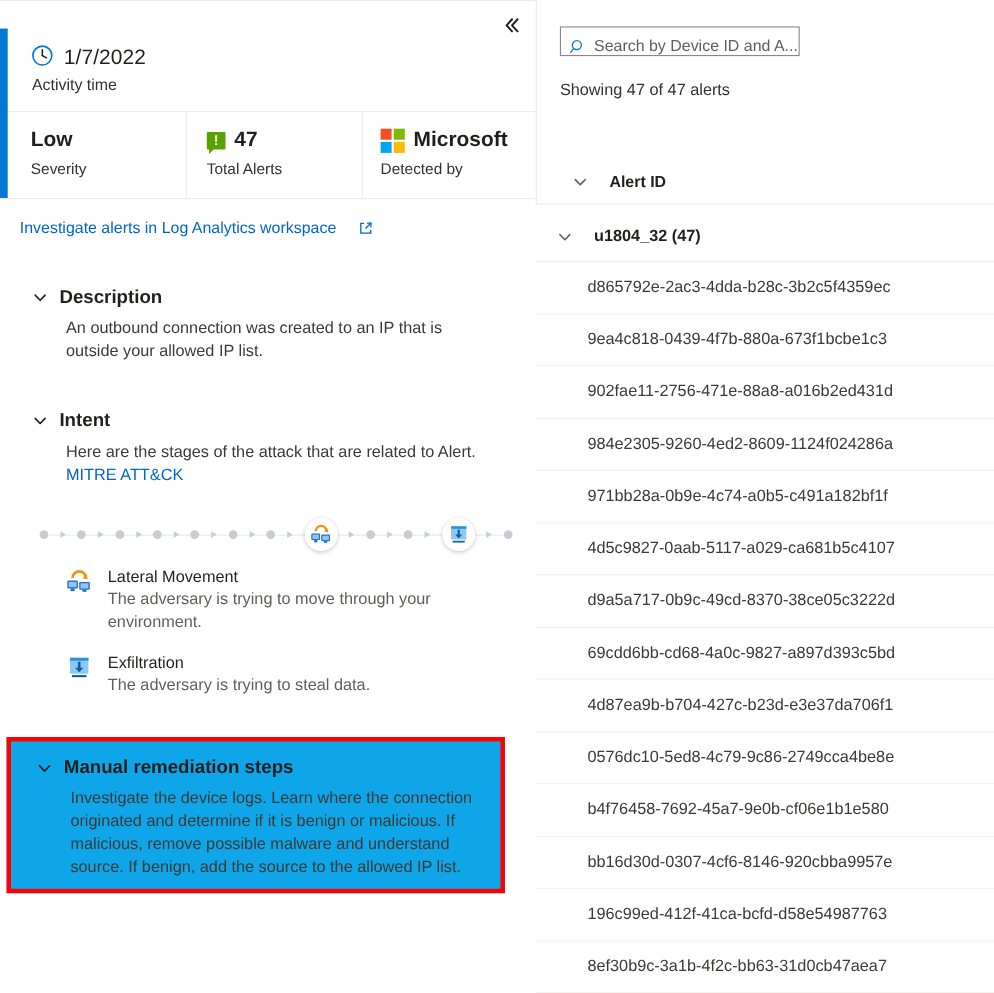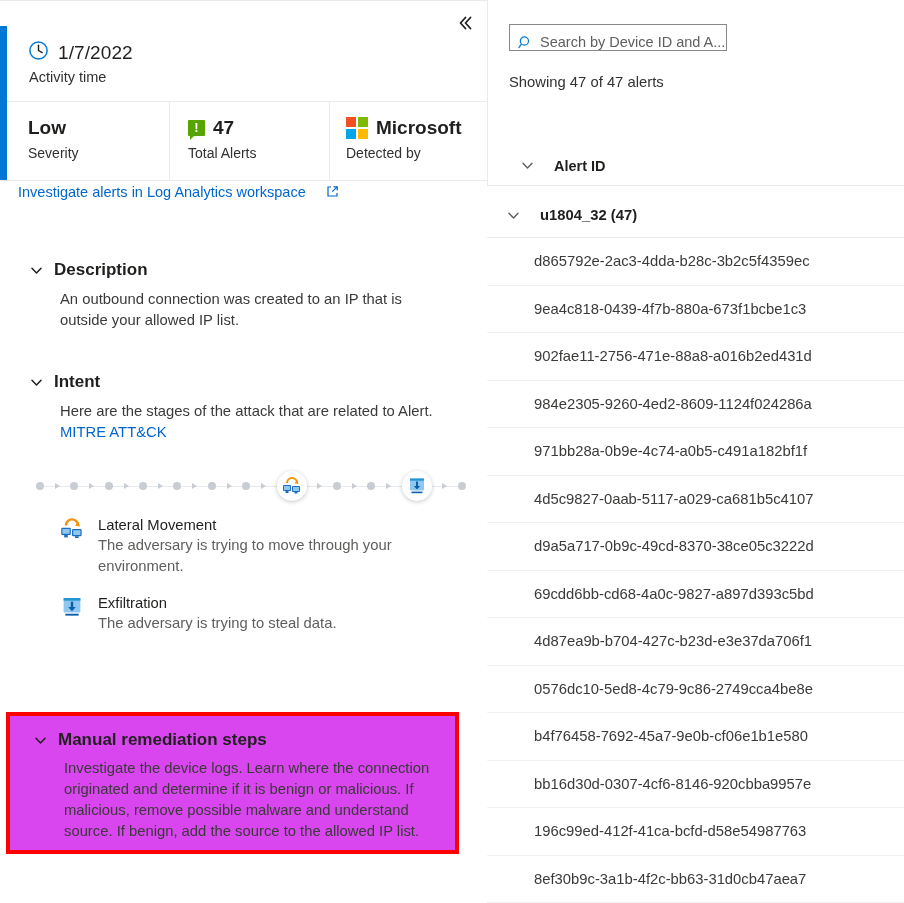--- a/index.html
+++ b/index.html
@@ -135,21 +135,21 @@
     text-align: center;
     color: #fff;
     font-size: 13px;
     font-weight: bold;
     line-height: 16px;
   }
 
   
   .la-link {
     position: absolute;
-    top: 184px; left: 18px;
+    top: 200px; left: 18px;
     font-size: 14.5px;
     color: #0066cc;
     cursor: pointer;
     display: flex;
     align-items: center;
     gap: 20px;
   }
   .la-link .ext { display: inline-flex; margin-top: -2px; }
 
   
@@ -249,22 +249,21 @@
   }
 
   
   .remediation-box {
     position: absolute;
     left: 6px;
     top: 670px;
     width: 453px;
     height: 142px;
     border: 4px solid #ff0000;
-    background: #d946ef;
-    margin-top: 42px;
+    background: #0ea5e9;
   }
   .remediation-box .section-head { padding-left: 22px; padding-top: 14px; }
   .remediation-box .section-body { padding-left: 54px; padding-right: 10px; margin-top: 8px; }
 
   
   .right-panel {
     position: relative;
     width: 417px;
     height: 903px;
     flex: 0 0 417px;

